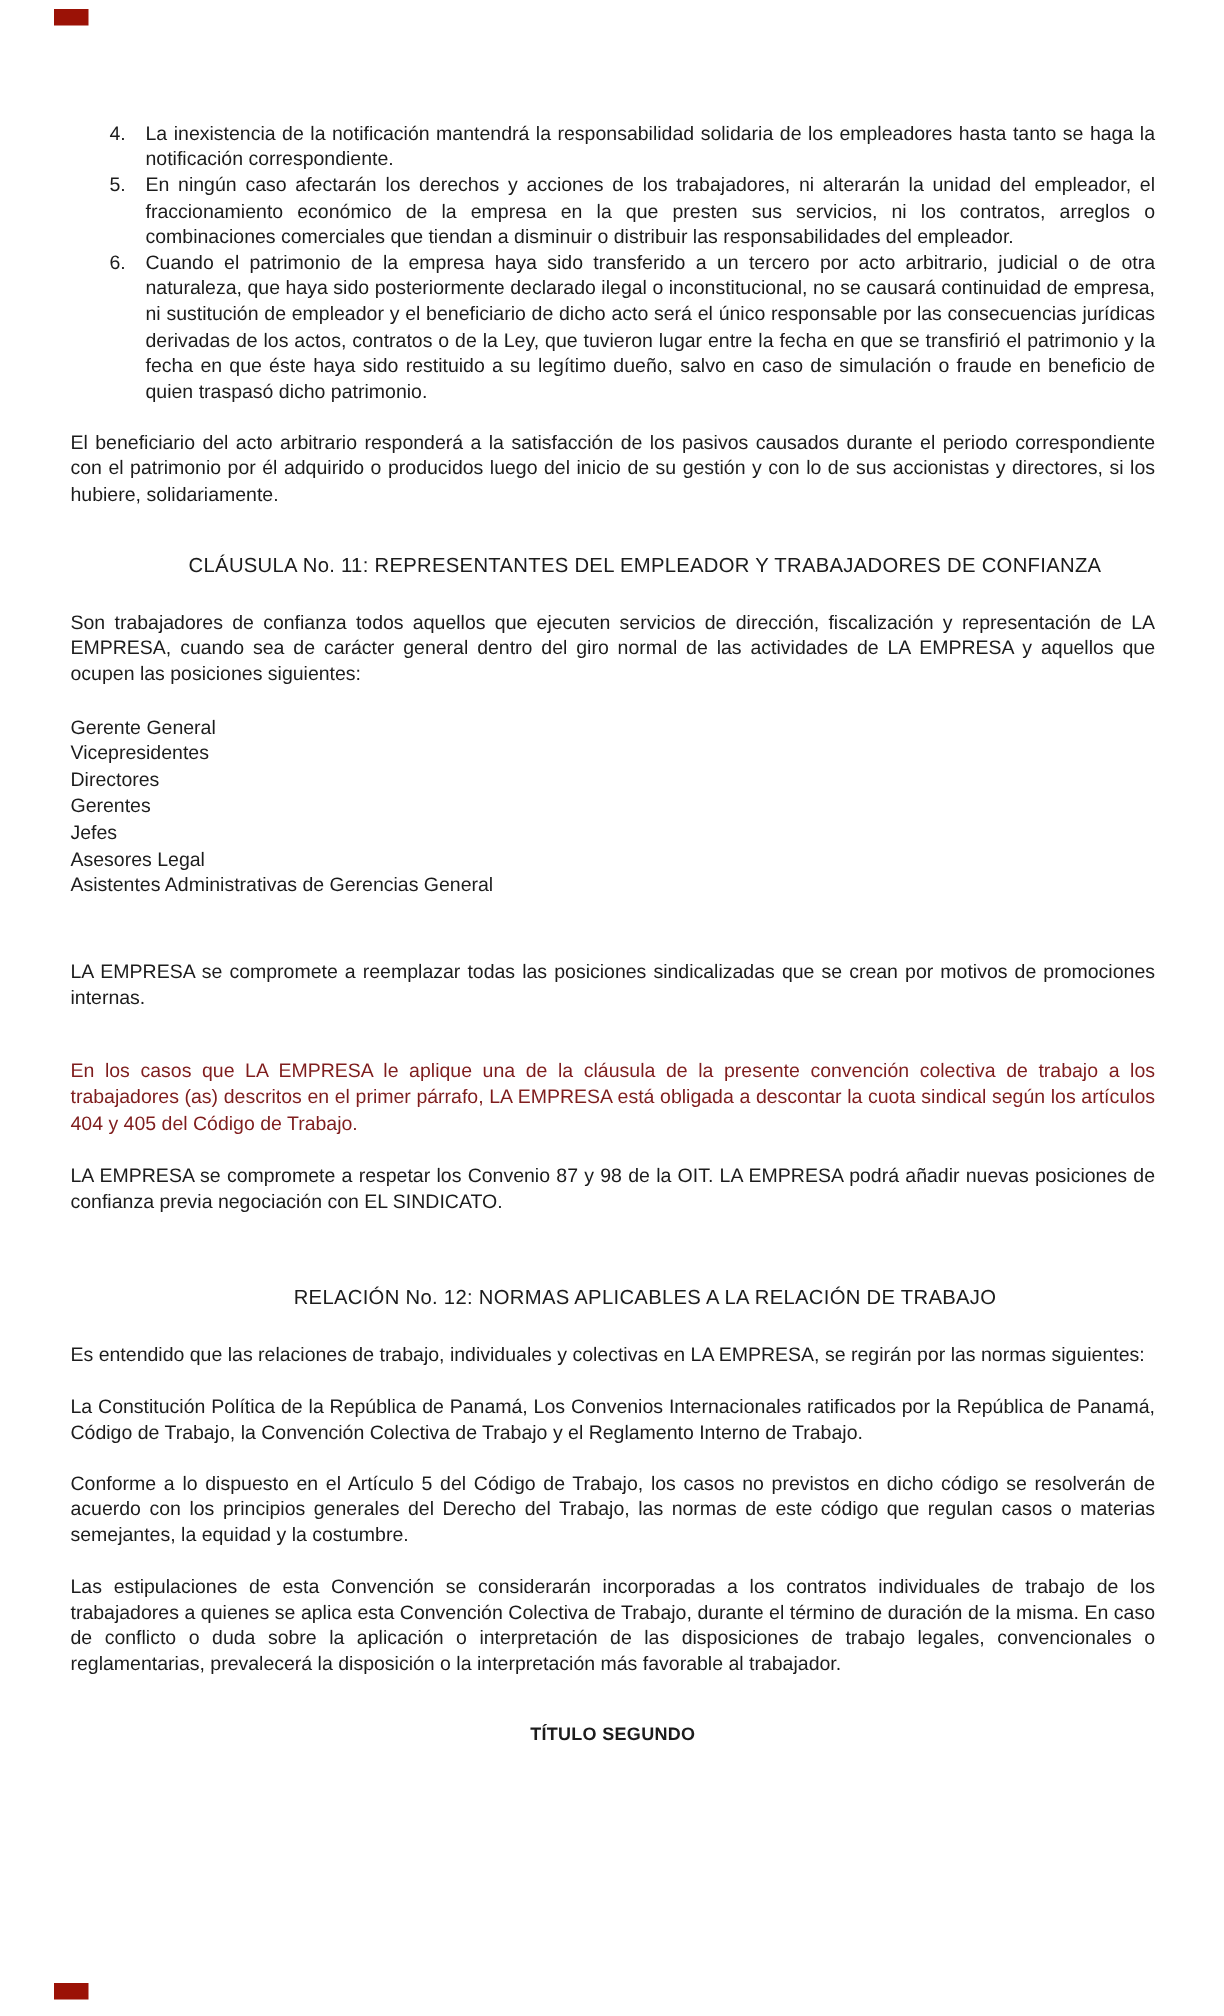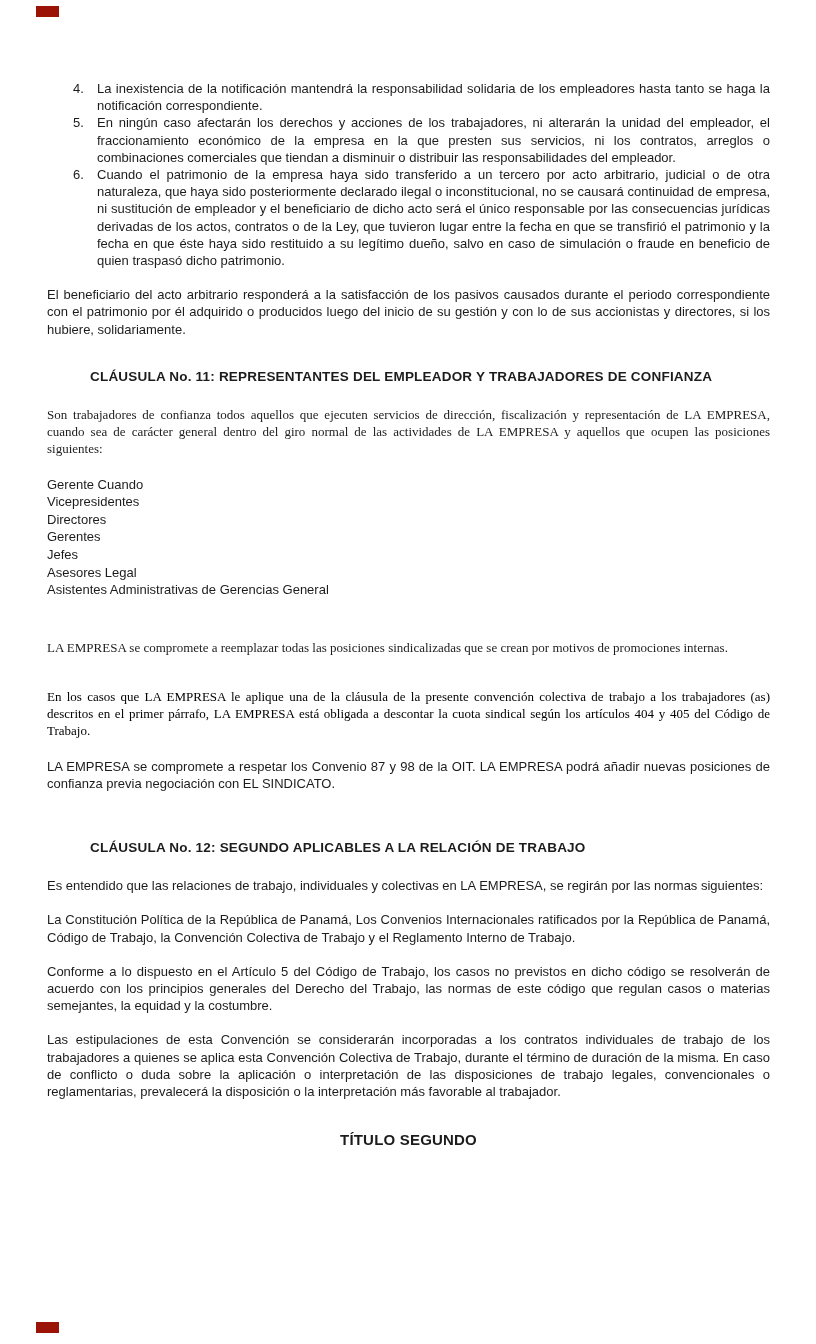--- a/index.html
+++ b/index.html
@@ -23,34 +23,34 @@
     padding: 80px 46px 0 47px;
     font-size: 13px; line-height: 17.2px;
   }
   p { margin: 0; text-align: justify; }
   .numlist { margin-bottom: 17px; }
   .numitem { display: flex; }
   .numitem .num { width: 24px; margin-left: 26px; flex: 0 0 auto; }
   .numitem .itxt { flex: 1 1 auto; text-align: justify; }
   .sp30 { margin-bottom: 30px; margin-top: 10px; }
   .sp21 { margin-bottom: 21px; }
-  .sp18 { margin-bottom: 18px; font-family: Liberation Serif, serif; }
+  .sp18 { margin-bottom: 18px; }
   .sp17 { margin-bottom: 17px; }
   .sp33 { margin-bottom: 47px; }
   .sp31 { margin-bottom: 31px; }
   .sp40 { margin-bottom: 40px; }
   .heading {
-    font-weight: bold; font-size: 13.5px; letter-spacing: 0.2px;
-    text-align: left;
+    font-weight: normal; font-size: 13.5px; letter-spacing: 0.2px;
+    text-align: center;
     margin-left: 43px;
   }
   .positions div { line-height: 17.6px; }
-  .blue { color: #000000; margin-top: 32px; }
+  .blue { color: #7f1d1d; margin-top: 32px; }
   .titulo {
-    text-align: center; font-weight: bold; font-size: 15px; letter-spacing: 0.2px;
+    text-align: center; font-weight: bold; font-size: 12px; letter-spacing: 0.2px;
   }
 </style>
 </head>
 <body>
 
 <div class="page">
 
   <div class="redaction top"></div>
   <div class="redaction bottom"></div>
 
@@ -71,36 +71,36 @@
       </div>
     </div>
 
     <p class="sp30">El beneficiario del acto arbitrario responderá a la satisfacción de los pasivos causados durante el periodo correspondiente con el patrimonio por él adquirido o producidos luego del inicio de su gestión y con lo de sus accionistas y directores, si los hubiere, solidariamente.</p>
 
     <p class="heading sp21">CLÁUSULA No. 11: REPRESENTANTES DEL EMPLEADOR Y TRABAJADORES DE CONFIANZA</p>
 
     <p class="sp18">Son trabajadores de confianza todos aquellos que ejecuten servicios de dirección, fiscalización y representación de LA EMPRESA, cuando sea de carácter general dentro del giro normal de las actividades de LA EMPRESA y aquellos que ocupen las posiciones siguientes:</p>
 
     <div class="positions sp40">
-      <div>Gerente Cuando</div>
+      <div>Gerente General</div>
       <div>Vicepresidentes</div>
       <div>Directores</div>
       <div>Gerentes</div>
       <div>Jefes</div>
       <div>Asesores Legal</div>
       <div>Asistentes Administrativas de Gerencias General</div>
     </div>
 
     <p class="sp18">LA EMPRESA se compromete a reemplazar todas las posiciones sindicalizadas que se crean por motivos de promociones internas.</p>
 
     <p class="blue sp18">En los casos que LA EMPRESA le aplique una de la cláusula de la presente convención colectiva de trabajo a los trabajadores (as) descritos en el primer párrafo, LA EMPRESA está obligada a descontar la cuota sindical según los artículos 404 y 405 del Código de Trabajo.</p>
 
     <p class="sp33">LA EMPRESA se compromete a respetar los Convenio 87 y 98 de la OIT. LA EMPRESA podrá añadir nuevas posiciones de confianza previa negociación con EL SINDICATO.</p>
 
-    <p class="heading sp21">CLÁUSULA No. 12: SEGUNDO APLICABLES A LA RELACIÓN DE TRABAJO</p>
+    <p class="heading sp21">RELACIÓN No. 12: NORMAS APLICABLES A LA RELACIÓN DE TRABAJO</p>
 
     <p class="sp17">Es entendido que las relaciones de trabajo, individuales y colectivas en LA EMPRESA, se regirán por las normas siguientes:</p>
 
     <p class="sp17">La Constitución Política de la República de Panamá, Los Convenios Internacionales ratificados por la República de Panamá, Código de Trabajo, la Convención Colectiva de Trabajo y el Reglamento Interno de Trabajo.</p>
 
     <p class="sp17">Conforme a lo dispuesto en el Artículo 5 del Código de Trabajo, los casos no previstos en dicho código se resolverán de acuerdo con los principios generales del Derecho del Trabajo, las normas de este código que regulan casos o materias semejantes, la equidad y la costumbre.</p>
 
     <p class="sp31">Las estipulaciones de esta Convención se considerarán incorporadas a los contratos individuales de trabajo de los trabajadores a quienes se aplica esta Convención Colectiva de Trabajo, durante el término de duración de la misma. En caso de conflicto o duda sobre la aplicación o interpretación de las disposiciones de trabajo legales, convencionales o reglamentarias, prevalecerá la disposición o la interpretación más favorable al trabajador.</p>
 
     <p class="titulo">TÍTULO SEGUNDO</p>

